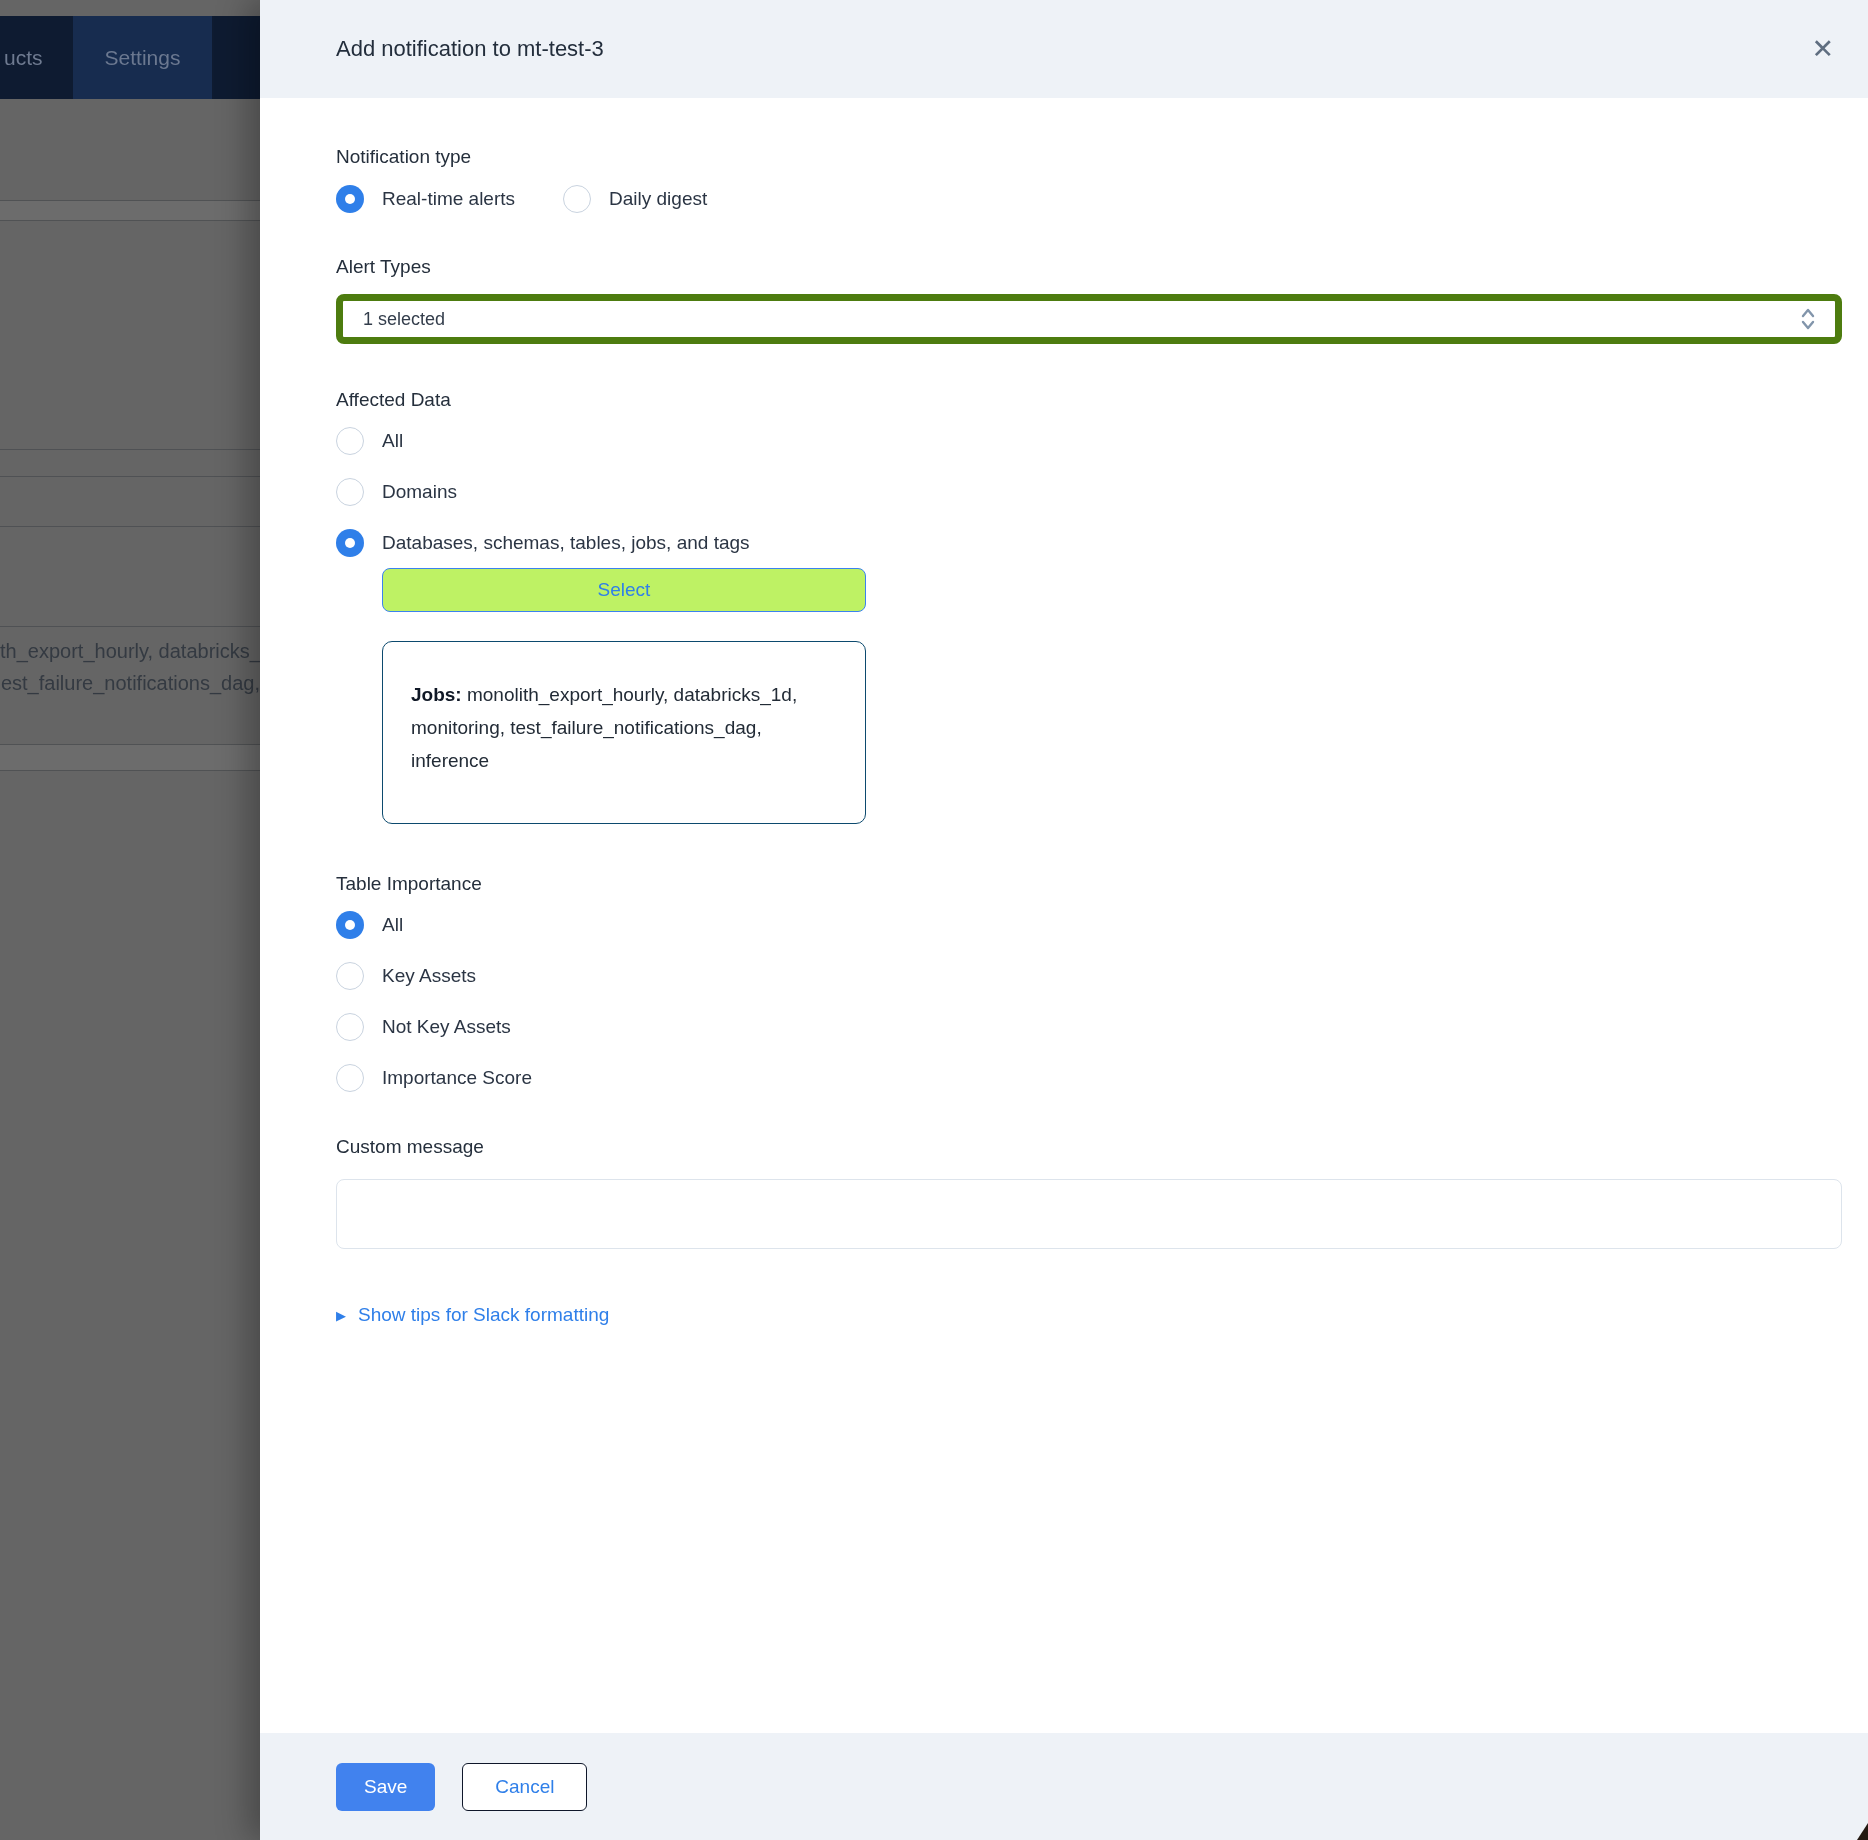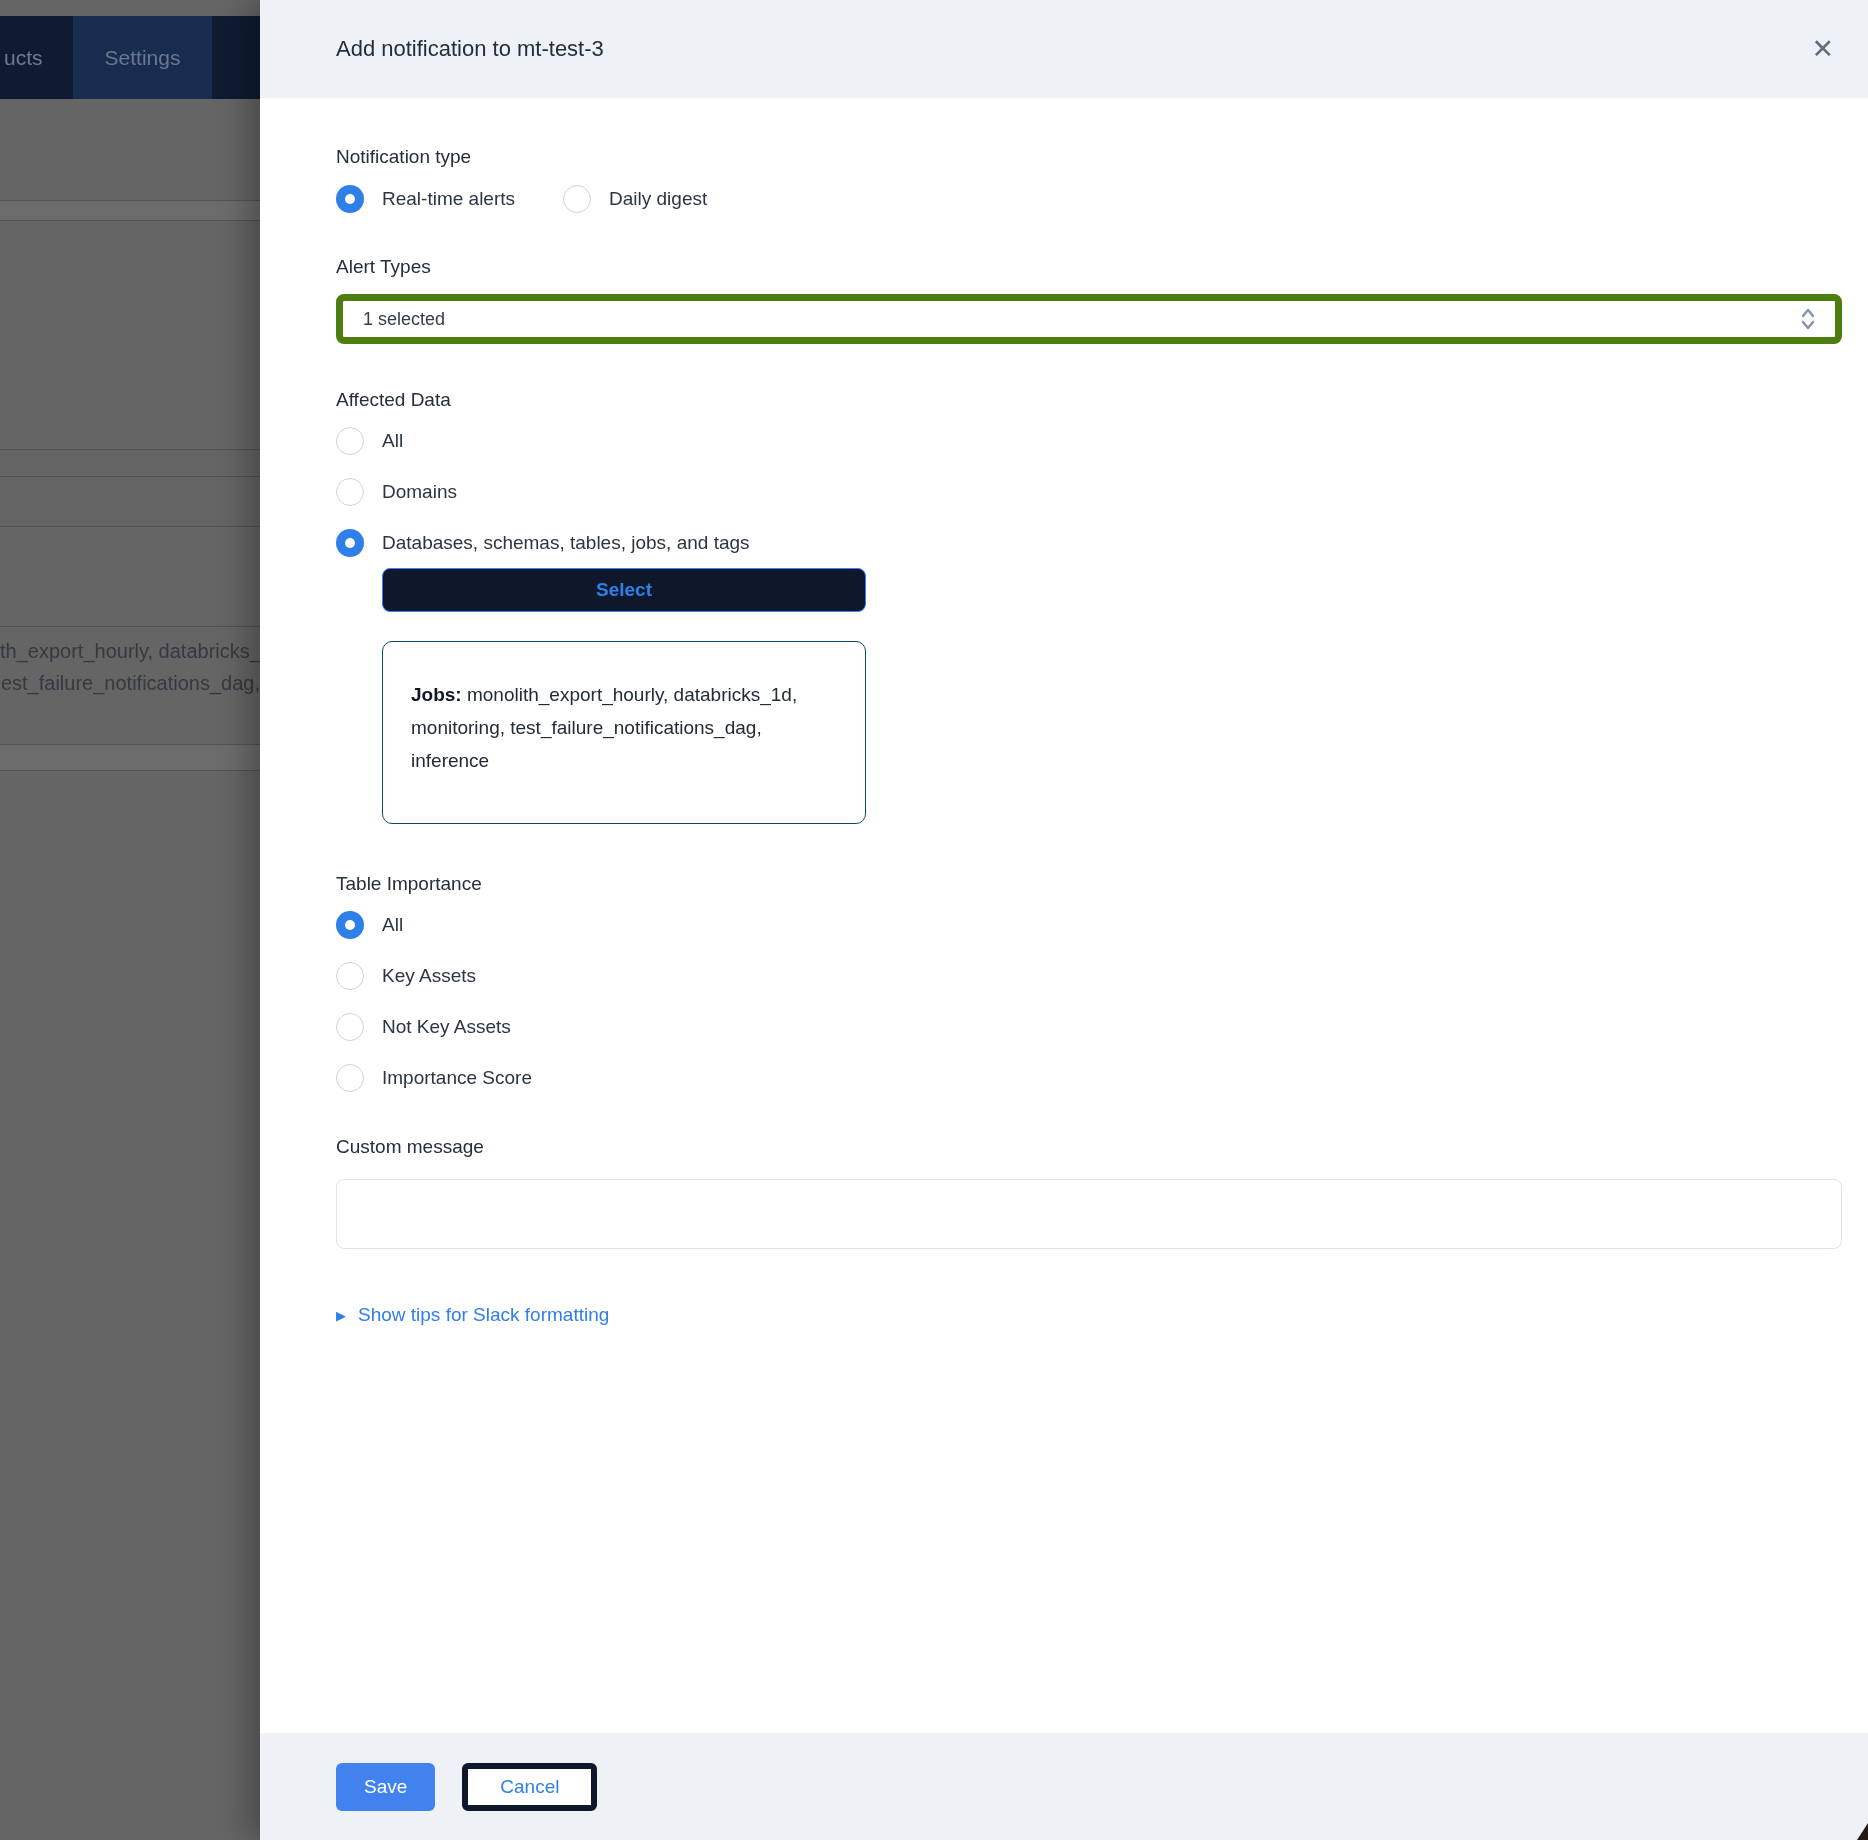--- a/index.html
+++ b/index.html
@@ -39,40 +39,40 @@
   .radio.on::after{content:"";position:absolute;left:9px;top:9px;width:10px;height:10px;border-radius:50%;background:#fff;}
   .radio-label{font-size:19px;color:#2b3544;}
   .radio-list .radio-item{height:28px;margin-left:0;}
   .radio-list .radio-item + .radio-item{margin-top:23px;}
   .mt-alert{margin-top:43px;}
   .select-box{margin-top:16px;height:50px;border:7px solid #4d7c0f;border-radius:8px;background:#fff;
     display:flex;align-items:center;justify-content:space-between;padding:0 18px 0 20px;box-sizing:border-box;cursor:pointer;}
   .select-value{font-size:18px;color:#333d4b;}
   .mt-affected{margin-top:45px;}
   .radio-list{margin-top:16px;}
-  .select-button{display:block;margin:11px 0 0 46px;width:484px;height:44px;background:#0f172a;
-    border:1.5px solid #3b82f0;border-radius:8px;color:#2f7fe9;font-size:19px;font-weight:700;
+  .select-button{display:block;margin:11px 0 0 46px;width:484px;height:44px;background:#bef264;
+    border:1.5px solid #3b82f0;border-radius:8px;color:#2f7fe9;font-size:19px;font-weight:400;
     cursor:pointer;font-family:"Liberation Sans",sans-serif;}
   .jobs-box{margin:29px 0 0 46px;width:484px;min-height:183px;border:1px solid #0c4a6e;border-radius:10px;
     box-sizing:border-box;padding:36px 28px;background:#fff;}
   .jobs-text{font-size:19px;line-height:33px;color:#222b36;}
   .jobs-text b{font-weight:700;color:#101826;}
   .mt-importance{margin-top:49px;}
   .mt-custom{margin-top:44px;}
   .custom-textarea{margin-top:21px;width:100%;height:70px;border:1px solid #dde4ec;border-radius:8px;
     box-sizing:border-box;resize:none;padding:12px 16px;font-size:18px;color:#333d4b;
     font-family:"Liberation Sans",sans-serif;outline:none;background:#fff;}
   .tips-link{margin-top:51px;display:flex;align-items:center;gap:12px;color:#2f7fe9;
     font-size:19px;cursor:pointer;width:fit-content;}
   .tips-triangle{font-size:13px;line-height:1;color:#2f7fe9;}
   .modal-footer{flex:0 0 107px;height:107px;background:#eef2f7;display:flex;align-items:center;
     padding-left:76px;box-sizing:border-box;gap:27px;}
   .save-btn{height:48px;padding:0 28px;background:#4182ee;color:#fff;border:none;border-radius:6px;
     font-size:19px;font-weight:500;cursor:pointer;font-family:"Liberation Sans",sans-serif;}
-  .cancel-btn{height:48px;padding:0 32px;background:#fff;color:#2f7fe9;border:6px solid #0f172a;
+  .cancel-btn{height:48px;padding:0 32px;background:#fff;color:#2f7fe9;border:1px solid #0f172a;
     border-radius:6px;font-size:19px;font-weight:500;cursor:pointer;font-family:"Liberation Sans",sans-serif;}
   .stepper-svg{display:block;}
   .cursor-artifact{position:absolute;right:0;bottom:0;width:11px;height:17px;background:#241a12;
     clip-path:polygon(100% 0,100% 100%,0 100%);}
 </style>
 </head>
 <body>
 
 <div class="bg-strip">
   <div class="bg-navbar">

